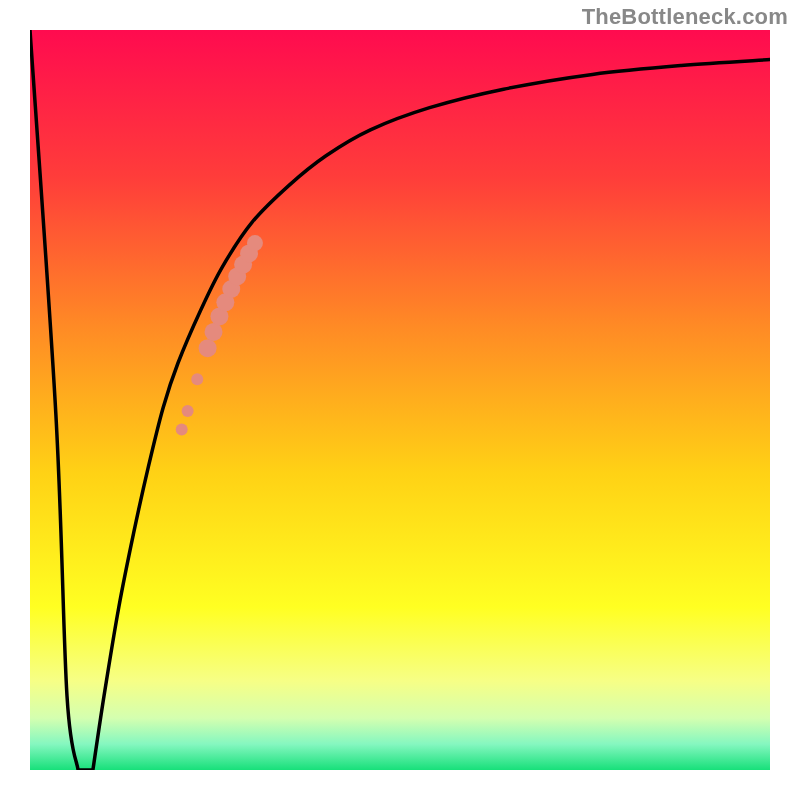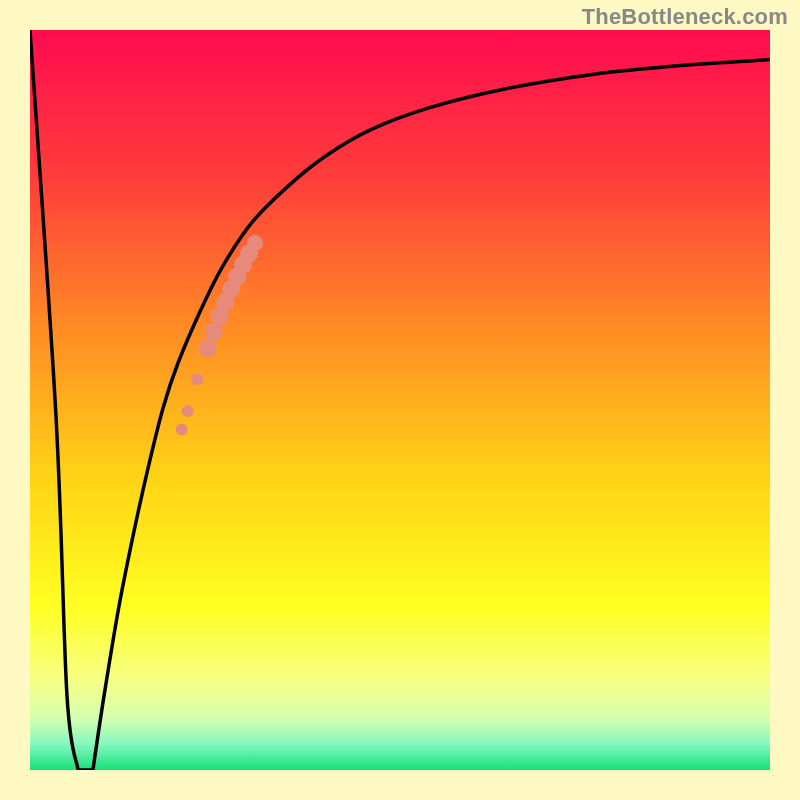--- a/index.html
+++ b/index.html
@@ -8,21 +8,21 @@
     width: 800px;
     height: 800px;
     overflow: hidden;
     background: #000;
     font-family: Arial, Helvetica, sans-serif;
   }
   .frame {
     position: relative;
     width: 800px;
     height: 800px;
-    background: #fef9c3;
+    background: #ffffff;
     text-align: right;
   }
   .watermark {
     position: absolute;
     top: 4px;
     right: 12px;
     color: #888888;
     font-size: 22px;
     font-weight: 600;
     font-family: Arial, Helvetica, sans-serif;

